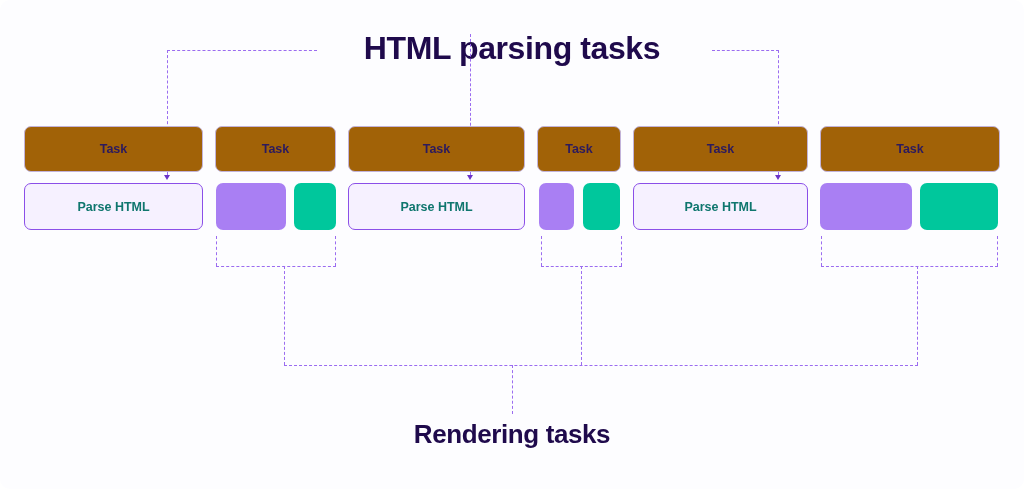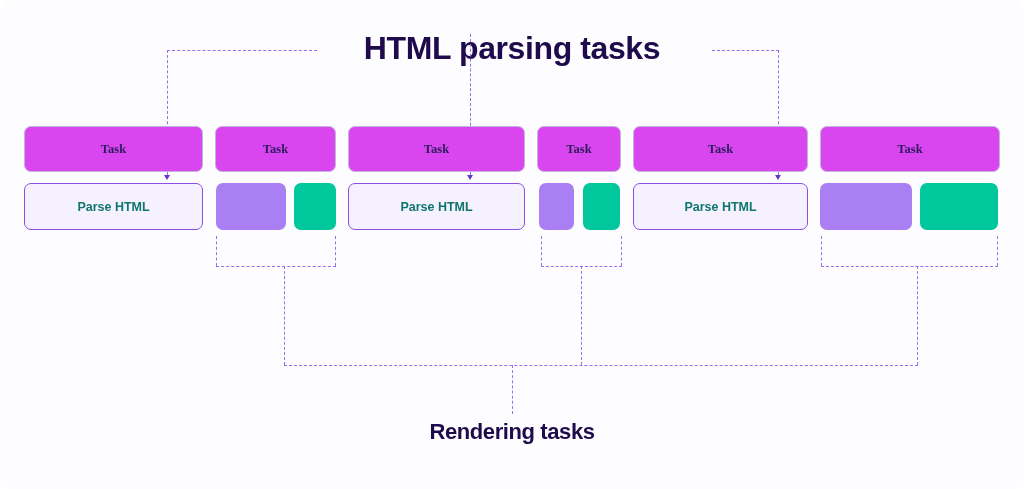--- a/index.html
+++ b/index.html
@@ -27,36 +27,35 @@
     white-space: nowrap;
   }
   #title-top {
     left: 0; right: 0;
     top: 30px;
     font-size: 32px;
   }
   #title-bottom {
     left: 0; right: 0;
     top: 419px;
-    font-size: 22px;
+    font-size: 26px;
   }
 
   
   .task-box {
     position: absolute;
     top: 126px;
     height: 46px;
     box-sizing: border-box;
-    background: #d946ef;
+    background: #a16207;
     border: 1.3px solid #c2b3da;
     border-radius: 7px;
     display: flex;
     align-items: center;
     justify-content: center;
-    font-family: Liberation Serif, serif;
   }
   .task-box span {
     font-size: 12.5px;
     font-weight: bold;
     color: #2c1a5e;
   }
 
   
   .parse-box {
     position: absolute;

